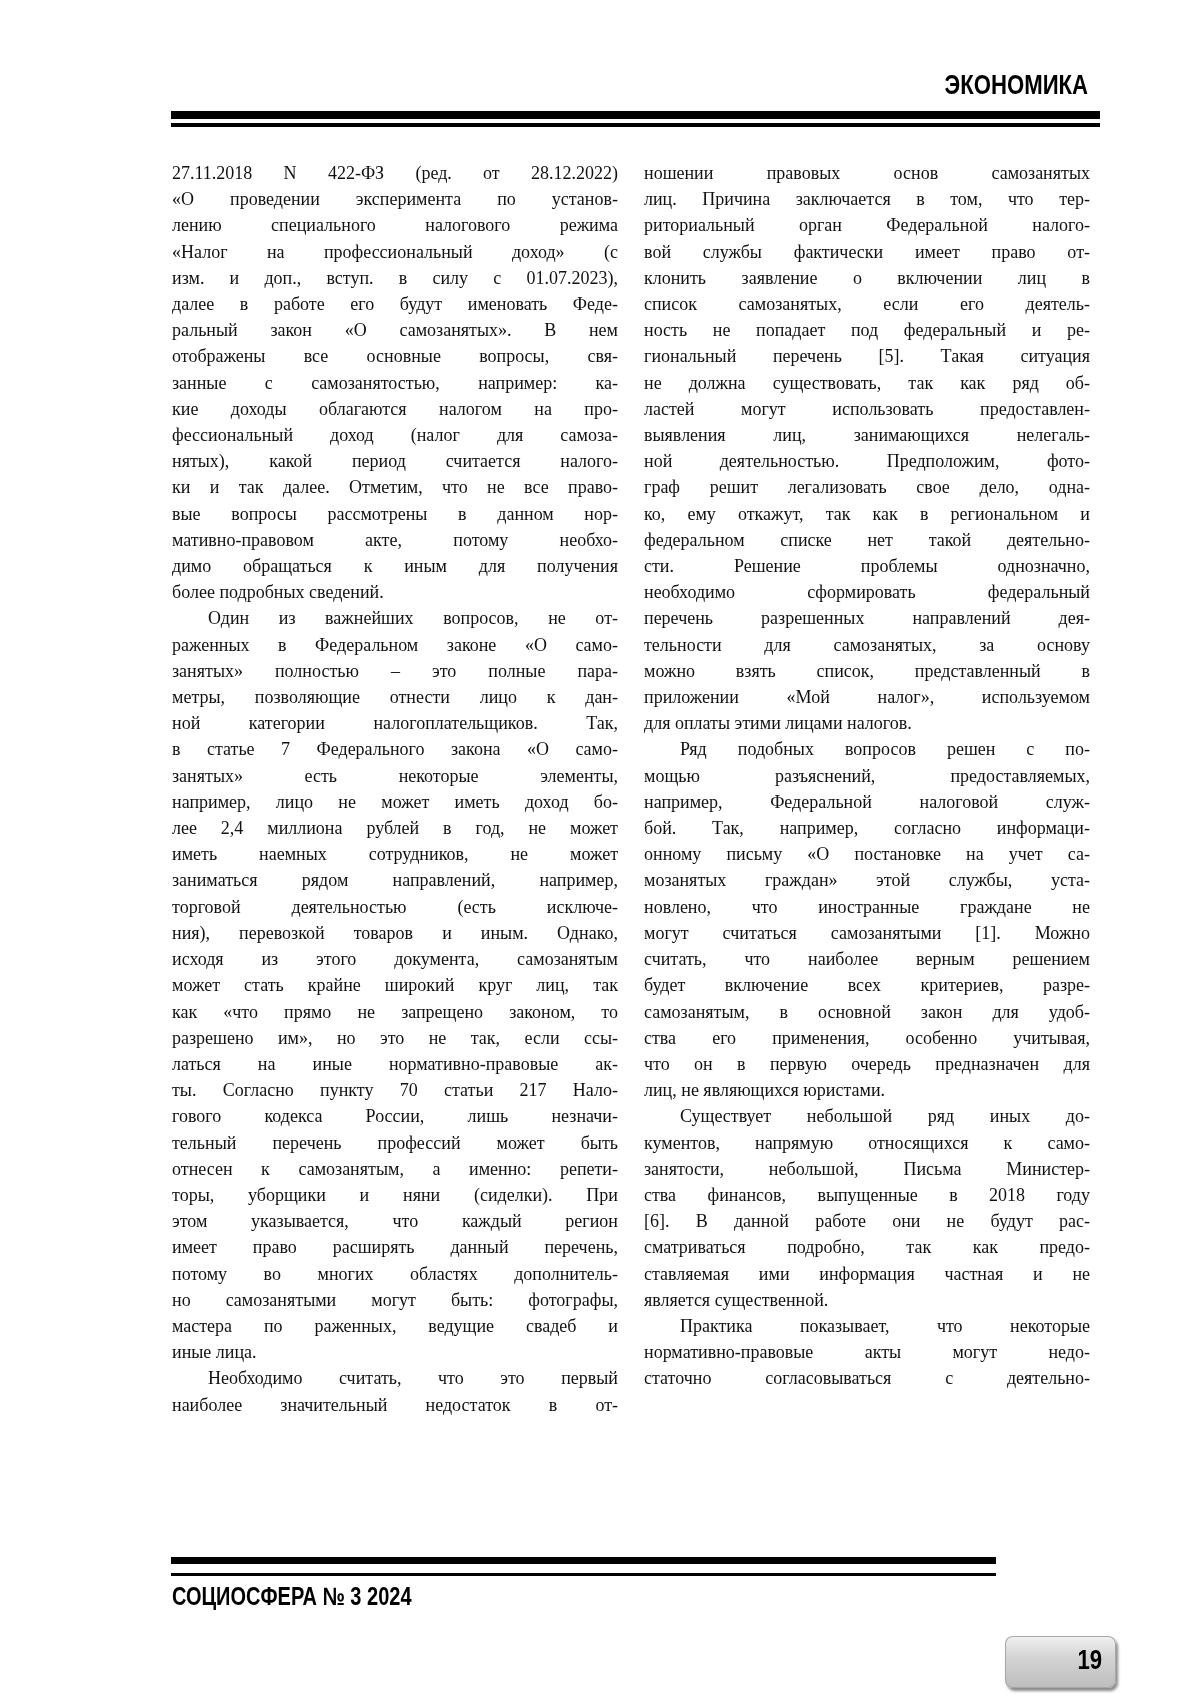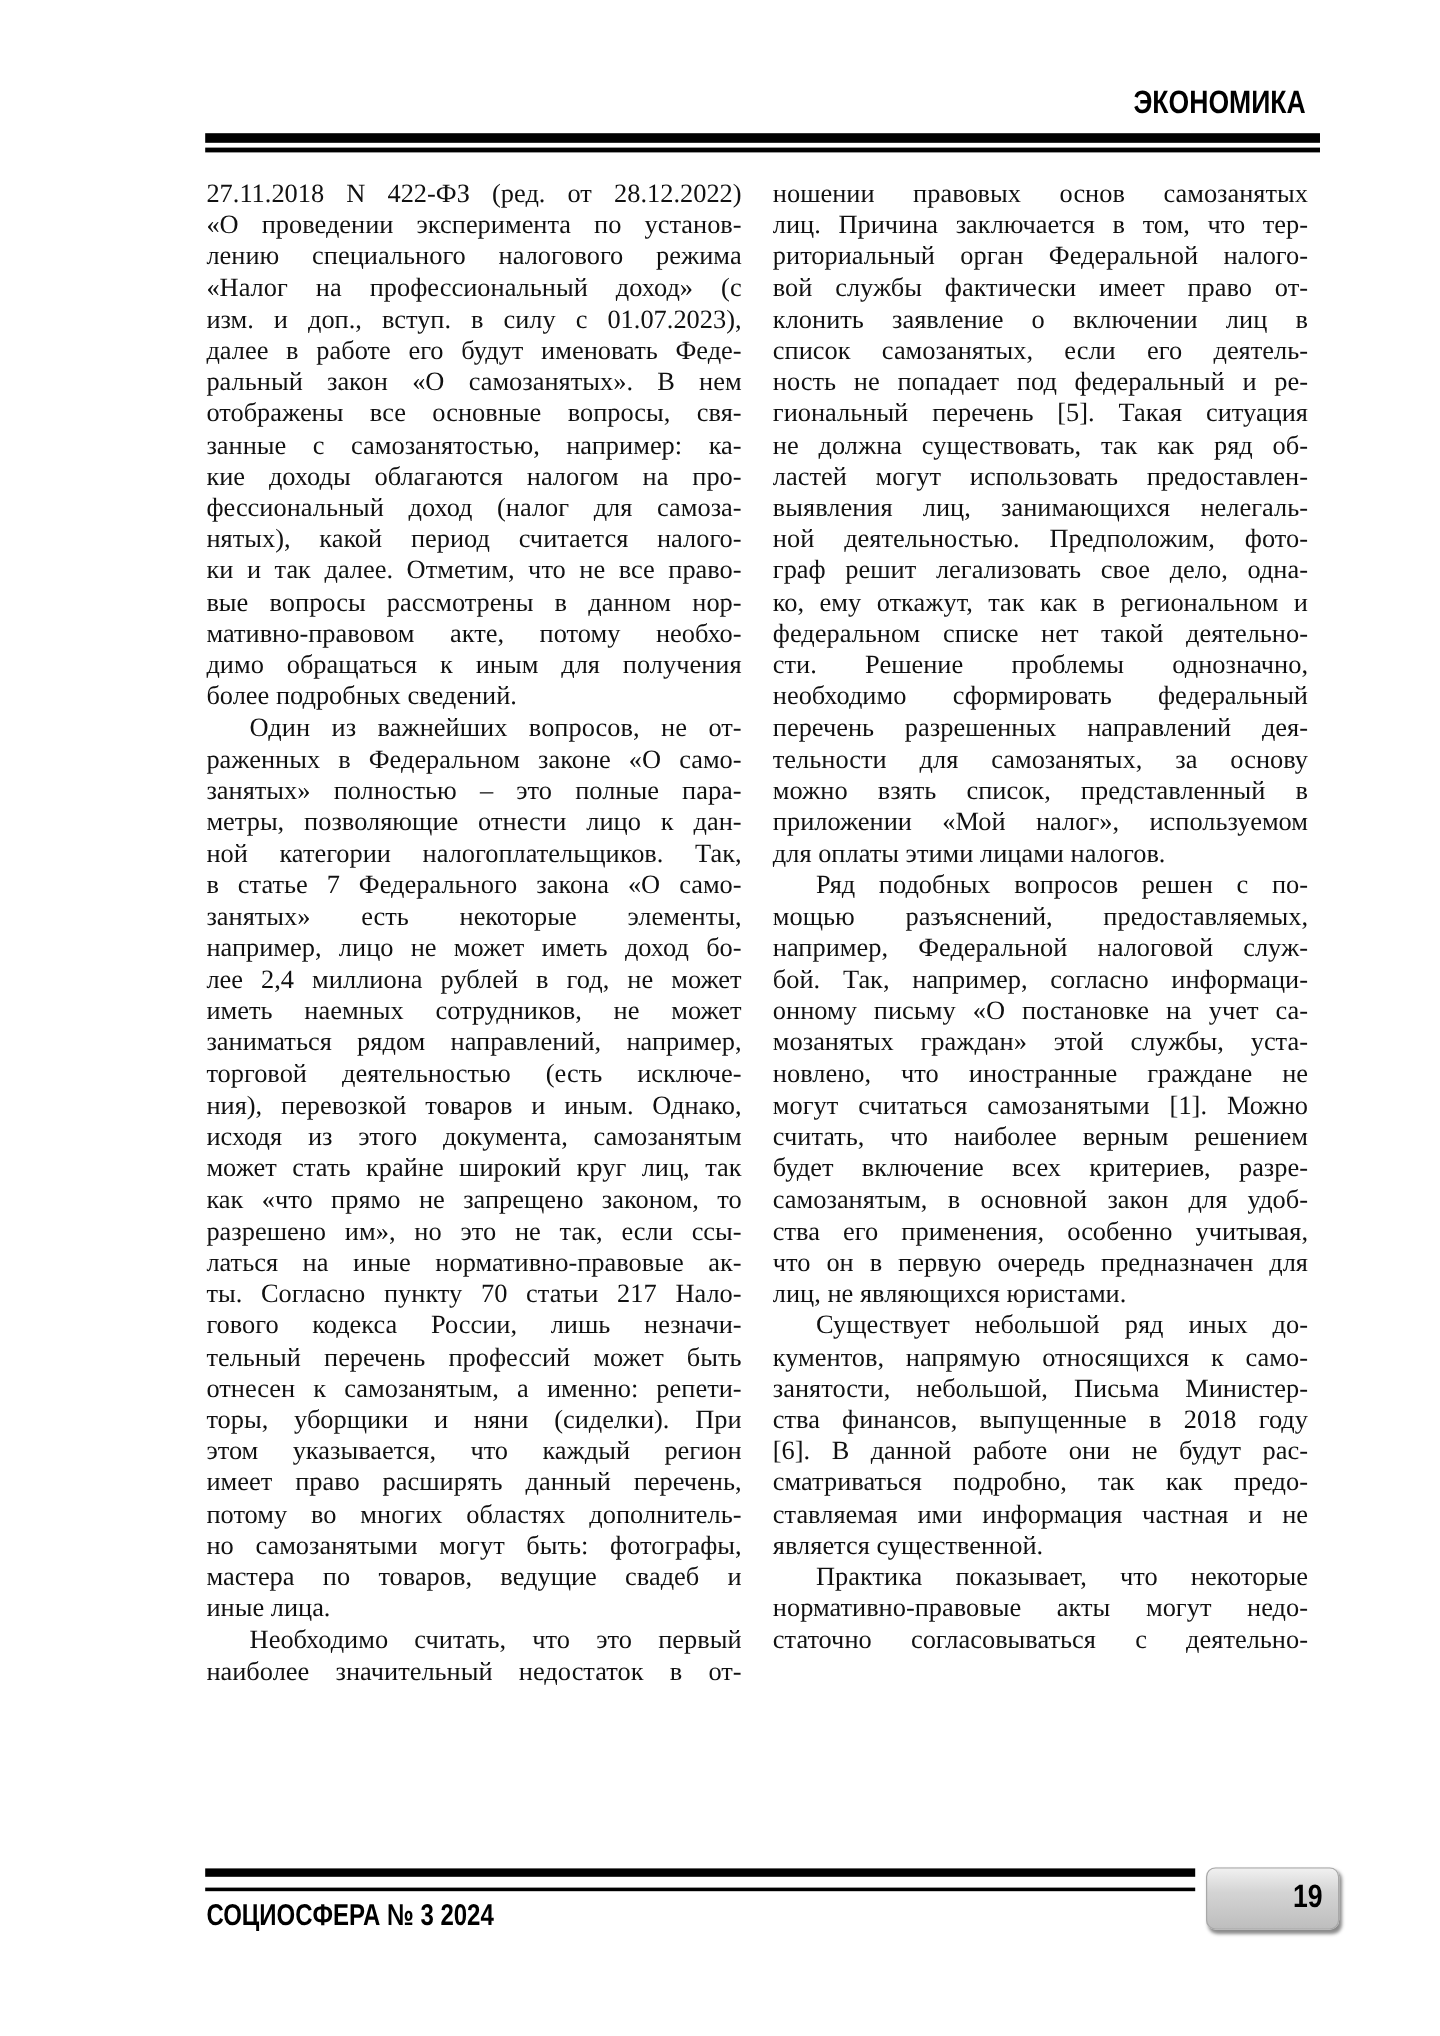--- a/index.html
+++ b/index.html
@@ -11,38 +11,38 @@
     font-size: 27px; letter-spacing: 0px; color: #000;
     transform: scaleX(0.82); transform-origin: right center;
   }
   .rule { position: absolute; left: 171px; width: 929px; background: #000; }
   .rule-top-thick { top: 111px; height: 8px; }
   .rule-top-thin  { top: 123px; height: 4px; }
   .rule-bot-thick { top: 1557px; height: 7px; width: 825px; }
   .rule-bot-thin  { top: 1573px; height: 3px; width: 825px; }
 
   .column {
-    position: absolute; top: 148px; width: 446px;
-    font-size: 22px; line-height: 26.2px;
+    position: absolute; top: 160px; width: 446px;
+    font-size: 18px; line-height: 26.2px;
     text-align: justify; hyphens: manual;
   }
   .col-left  { left: 172px; }
   .col-right { left: 644px; }
   .line { display: block; white-space: nowrap; text-align: justify; text-align-last: justify; }
   .line.last { text-align-last: left; }
   .line.indent { text-indent: 36px; }
 
   .footer-journal {
     position: absolute; left: 172px; top: 1582px;
     font-family: "Liberation Sans", sans-serif; font-weight: bold;
     font-size: 25px; color: #000; white-space: nowrap;
     transform: scaleX(0.8); transform-origin: left center;
   }
   .page-badge {
-    position: absolute; left: 1005px; top: 1556px; width: 111px; height: 52px;
+    position: absolute; left: 1005px; top: 1636px; width: 111px; height: 52px;
     border-radius: 8px;
     background: linear-gradient(180deg, #f2f2f2 0%, #d4d4d4 40%, #bdbdbd 100%);
     box-shadow: 2px 3px 3px #8a8a8a, inset 0 0 0 1px #a8a8a8;
   }
   .page-number {
     position: absolute; right: 14px; top: 9px;
     font-family: "Liberation Sans", sans-serif; font-weight: bold;
     font-size: 27px; color: #000;
     transform: scaleX(0.82); transform-origin: right center;
   }
@@ -94,21 +94,21 @@
     <span class="line">латься на иные нормативно-правовые ак-</span>
     <span class="line">ты. Согласно пункту 70 статьи 217 Нало-</span>
     <span class="line">гового кодекса России, лишь незначи-</span>
     <span class="line">тельный перечень профессий может быть</span>
     <span class="line">отнесен к самозанятым, а именно: репети-</span>
     <span class="line">торы, уборщики и няни (сиделки). При</span>
     <span class="line">этом указывается, что каждый регион</span>
     <span class="line">имеет право расширять данный перечень,</span>
     <span class="line">потому во многих областях дополнитель-</span>
     <span class="line">но самозанятыми могут быть: фотографы,</span>
-    <span class="line">мастера по товаров, ведущие свадеб и</span>
+    <span class="line">мастера по раженных, ведущие свадеб и</span>
     <span class="line last">иные лица.</span>
     <span class="line indent">Необходимо считать, что это первый</span>
     <span class="line">наиболее значительный недостаток в от-</span>
   </div>
 <div class="column col-right">
     <span class="line">ношении правовых основ самозанятых</span>
     <span class="line">лиц. Причина заключается в том, что тер-</span>
     <span class="line">риториальный орган Федеральной налого-</span>
     <span class="line">вой службы фактически имеет право от-</span>
     <span class="line">клонить заявление о включении лиц в</span>

